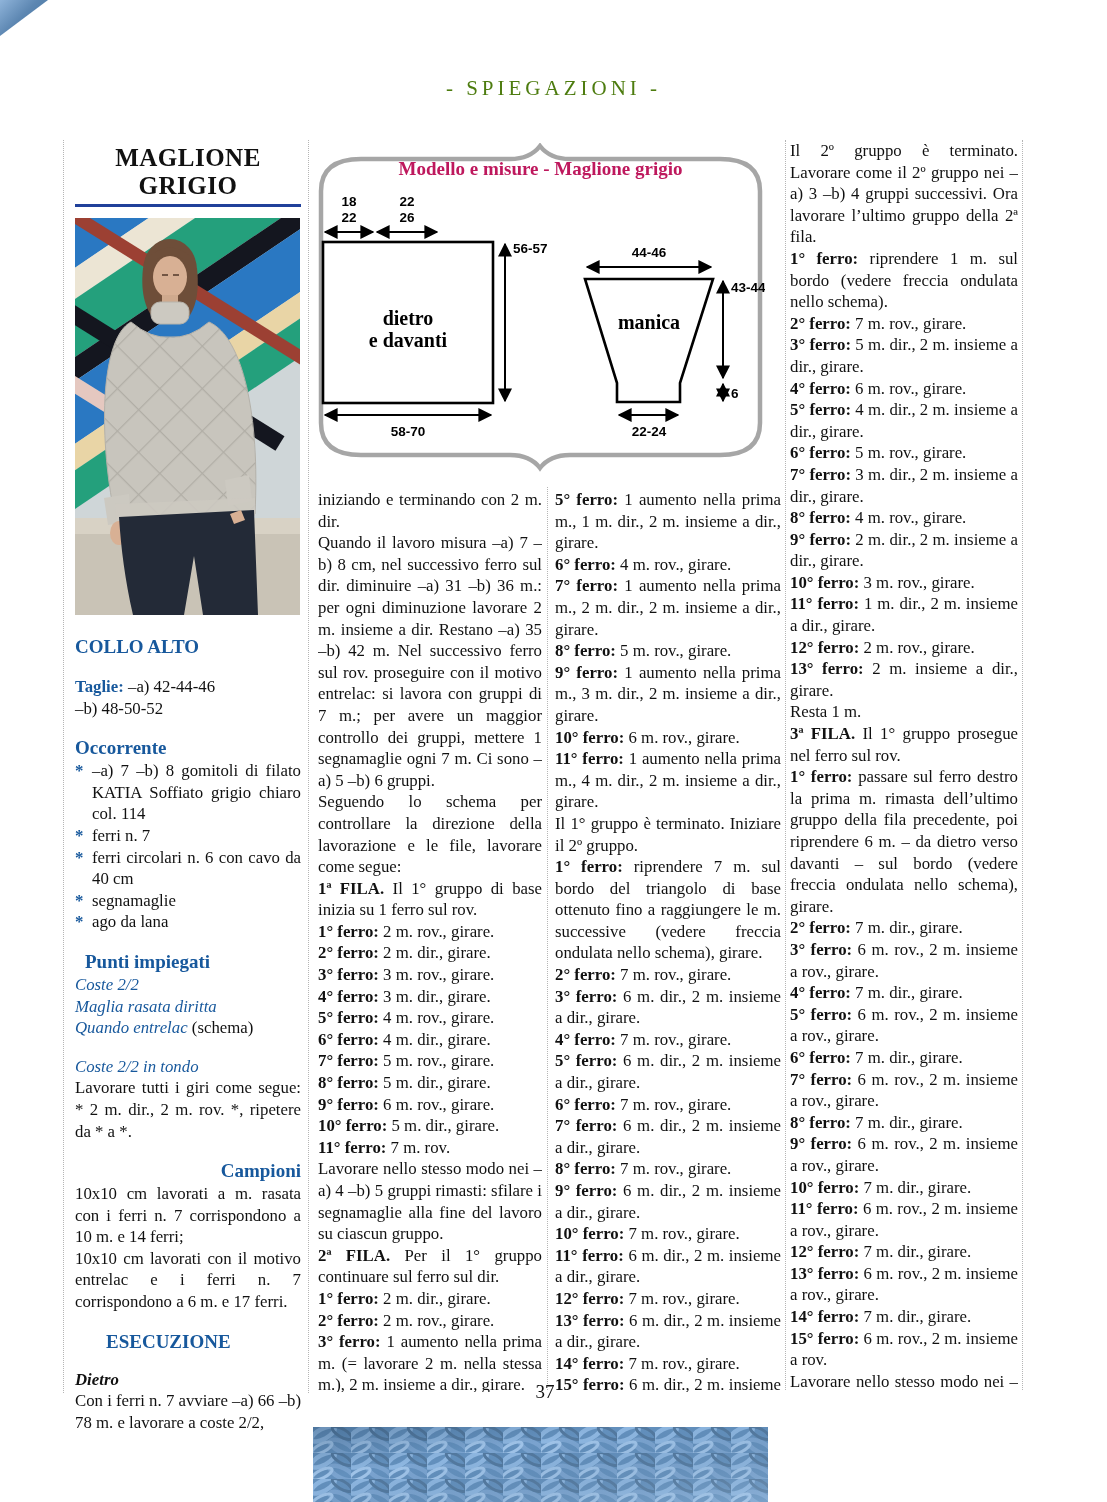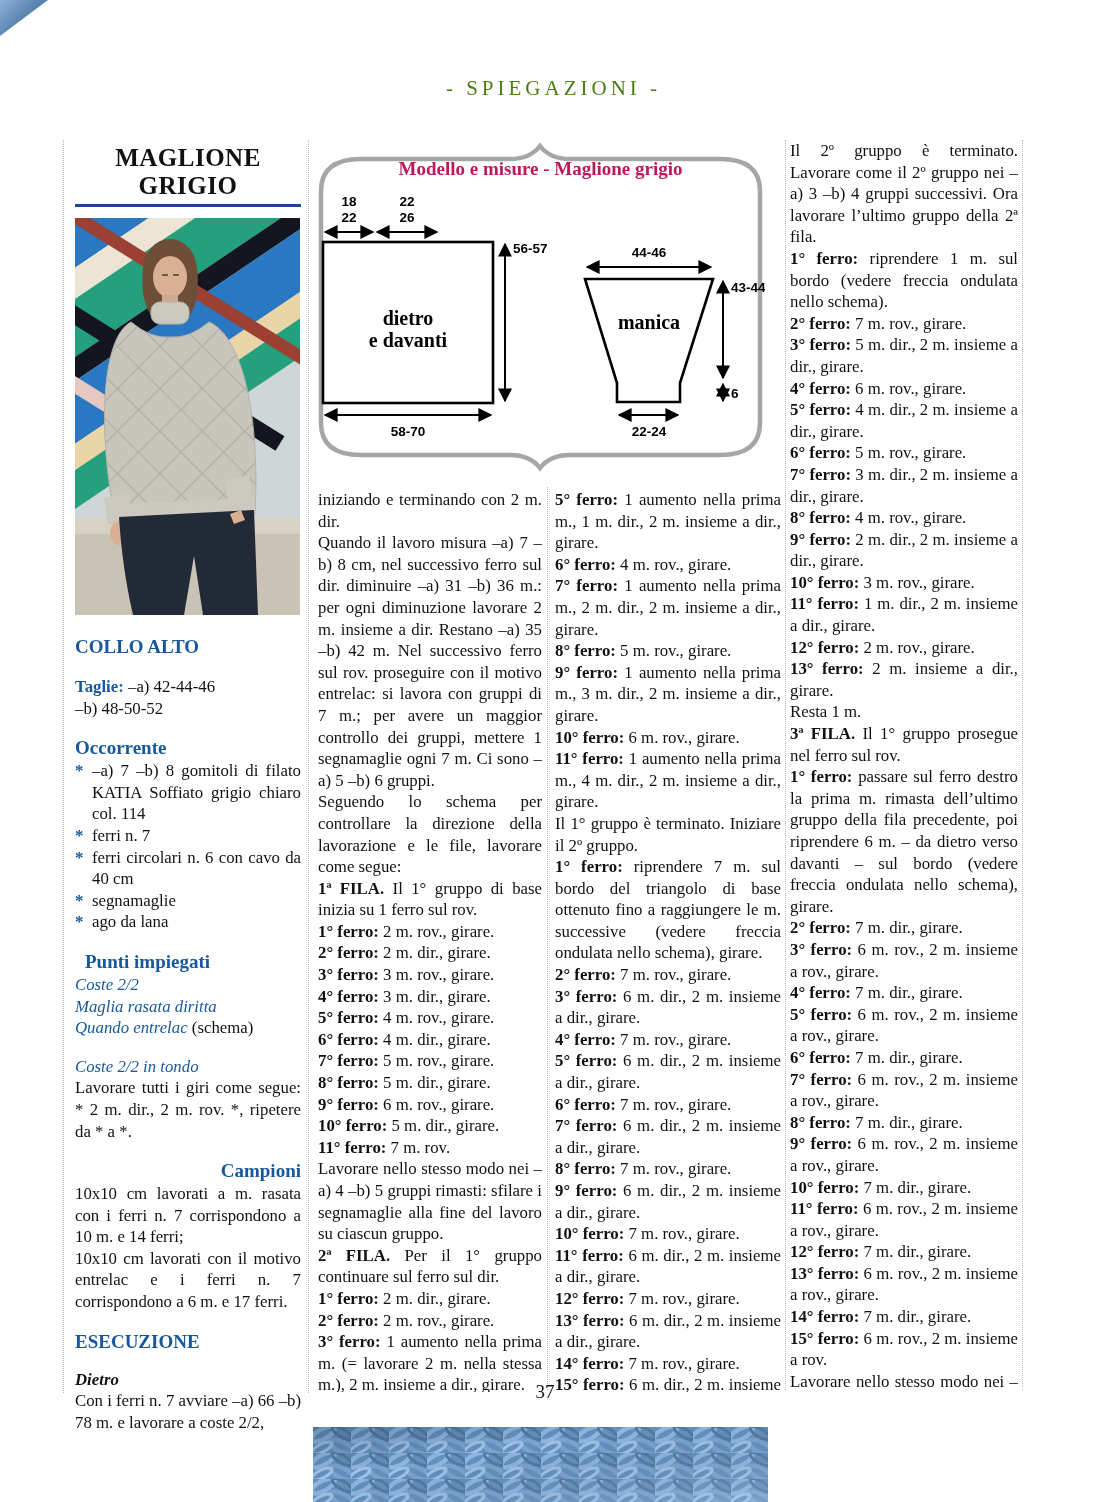--- a/index.html
+++ b/index.html
@@ -132,21 +132,21 @@
         <div class="blk s-li"><span class="star">*</span><span class="r-t">ago da lana</span></div>
         <div class="blk s-h" style="margin-top: 17px; margin-left: 10px;"><span class="r-t">Punti impiegati</span></div>
         <div class="blk s-p"><span class="r-ib">Coste 2/2</span></div>
         <div class="blk s-p"><span class="r-ib">Maglia rasata diritta</span></div>
         <div class="blk s-p"><span class="r-ib">Quando entrelac</span><span class="r-t"> (schema)</span></div>
         <div class="blk s-p" style="margin-top: 17px;"><span class="r-ib">Coste 2/2 in tondo</span></div>
         <div class="blk s-p"><span class="r-t">Lavorare tutti i giri come segue: * 2 m. dir., 2 m. rov. *, ripetere da * a *.</span></div>
         <div class="blk s-h" style="margin-top: 17px; text-align: right;"><span class="r-t">Campioni</span></div>
         <div class="blk s-p"><span class="r-t">10x10 cm lavorati a m. rasata con i ferri n. 7 corrispondono a 10 m. e 14 ferri;</span></div>
         <div class="blk s-p"><span class="r-t">10x10 cm lavorati con il motivo entrelac e i ferri n. 7 corrispondono a 6 m. e 17 ferri.</span></div>
-        <div class="blk s-h" style="margin-top: 17px;"><span class="r-t">ESECUZIONE</span></div>
+        <div class="blk s-h" style="margin-top: 17px; margin-left: 31px;"><span class="r-t">ESECUZIONE</span></div>
         <div class="blk s-p" style="margin-top: 15px;"><span class="r-bi">Dietro</span></div>
         <div class="blk s-p"><span class="r-t">Con i ferri n. 7 avviare –a) 66 –b) 78 m. e lavorare a coste 2/2,</span></div>
       </div>
   </div>
 
   <svg class="frame-svg" width="449" height="330" viewBox="0 0 449 330">
     <path d="M 5,48 Q 5,16 45,16 L 194,16 Q 214,16 224,3 Q 234,16 254,16 L 404,16 Q 444,16 444,48
              L 444,280 Q 444,312 404,312 L 254,312 Q 234,312 224,325 Q 214,312 194,312 L 45,312
              Q 5,312 5,280 Z" fill="none" stroke="#a6a6a6" stroke-width="4.5" stroke-linecap="round"></path>
   </svg>

